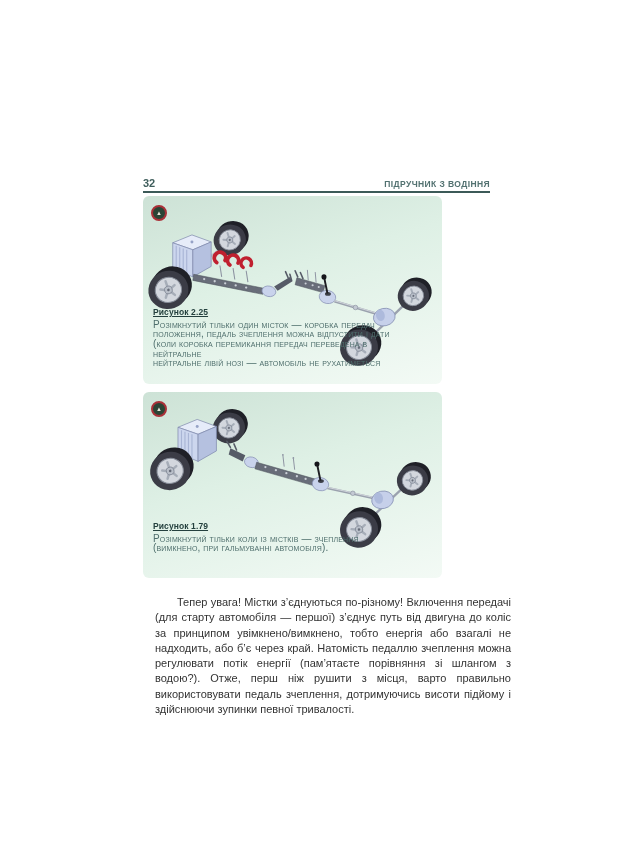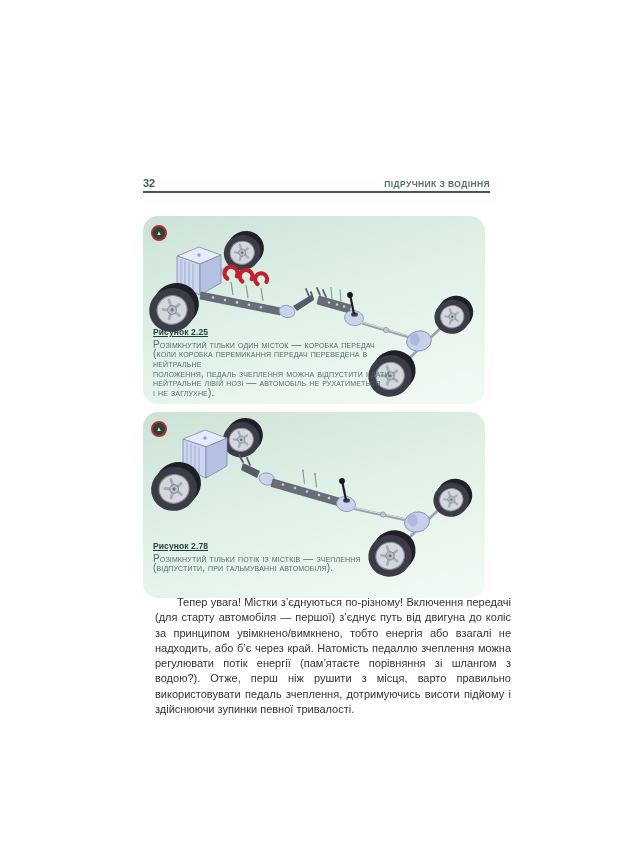--- a/index.html
+++ b/index.html
@@ -5,22 +5,22 @@
   html,body{margin:0;padding:0;background:#ffffff;}
   .page{position:relative;width:621px;height:864px;background:#ffffff;overflow:hidden;
         font-family:"Liberation Sans",sans-serif;}
   
   .hdr{position:absolute;left:143px;top:173px;width:347px;height:16px;
        border-bottom:2.5px solid #3c5a58;display:flex;justify-content:space-between;
        align-items:flex-end;padding-bottom:2px;box-sizing:content-box;}
   .hdr .pnum{font-size:11px;font-weight:700;color:#3f5e5c;}
   .hdr .htitle{font-size:8.5px;font-weight:700;color:#527170;letter-spacing:0.4px;margin-top:17px;}
   
-  .panel{position:absolute;left:143px;width:342px;border-radius:15px;
-         background:linear-gradient(163deg,#cde2d6 0%,#def0e5 42%,#f3faf5 100%);margin-top:20px;}
+  .panel{position:absolute;left:143px;width:299px;border-radius:6px;
+         background:linear-gradient(163deg,#cde2d6 0%,#def0e5 42%,#f3faf5 100%);}
   .panel.p1{top:196px;height:188px;}
   .panel.p2{top:392px;height:186px;}
   .fig-svg{position:absolute;left:0;top:0;width:100%;height:100%;}
   .logo{position:absolute;left:8px;top:9px;width:16px;height:16px;border-radius:50%;
         background:#2a4435;border:2.5px solid #a93038;box-sizing:border-box;z-index:3;
         display:flex;align-items:center;justify-content:center;}
   .logo span{color:#e9e5d9;font-size:6px;line-height:1;transform:translateY(-0.5px);}
   .caption{position:absolute;left:10px;z-index:2;width:240px;}
   .p1 .caption{top:111px;}
   .p2 .caption{top:129px;}
@@ -128,24 +128,23 @@
         <ellipse cx="271.5" cy="123" rx="5" ry="6.5" fill="#adbadc" transform="rotate(-12 271.5 123)"></ellipse>
       </g>
       <use href="#w1" transform="translate(310,100) rotate(-18) scale(0.92)"></use>
       <use href="#w1" transform="translate(248,159) rotate(-18) scale(1.12)"></use>
       <use href="#w1" transform="translate(30,93) rotate(-18) scale(1.18)"></use>
     </svg>
 
     <div class="caption">
       <div class="fig-label">Рисунок 2.25</div>
       <div class="cap-line">Розімкнутий тільки один місток — коробка передач</div>
+      <div class="cap-line">положення, педаль зчеплення можна відпустити і дати</div>
       <div class="cap-line">(коли коробка перемикання передач переведена в нейтральне</div>
-      <div class="cap-line">положення, педаль зчеплення можна відпустити і дати</div>
       <div class="cap-line">нейтральне лівій нозі — автомобіль не рухатиметься</div>
-      <div class="cap-line">і не заглухне).</div>
     </div>
   </div>
 
   <div class="panel p2">
     <div class="logo">
         <span>▲</span>
       </div>
 
     <svg class="fig-svg" viewBox="0 0 342 186">
       <defs>
@@ -208,21 +207,21 @@
       <g>
         <ellipse cx="274" cy="110" rx="12.5" ry="10" fill="#c6d0ea" stroke="#8791b4" stroke-width="0.9" transform="rotate(-12 274 110)"></ellipse>
         <ellipse cx="269.5" cy="108" rx="5" ry="6.5" fill="#adbadc" transform="rotate(-12 269.5 108)"></ellipse>
       </g>
       <use href="#w2" transform="translate(309,87) rotate(-18) scale(0.92)"></use>
       <use href="#w2" transform="translate(248,143) rotate(-18) scale(1.12)"></use>
       <use href="#w2" transform="translate(32,76) rotate(-18) scale(1.18)"></use>
     </svg>
 
     <div class="caption">
-      <div class="fig-label">Рисунок 2.78</div>
-      <div class="cap-line">Розімкнутий тільки потік із містків — зчеплення</div>
-      <div class="cap-line">(відпустити, при гальмуванні автомобіля).</div>
+      <div class="fig-label">Рисунок 1.79</div>
+      <div class="cap-line">Розімкнутий тільки коли із містків — зчеплення</div>
+      <div class="cap-line">(вимкнено, при гальмуванні автомобіля).</div>
     </div>
   </div>
 
   <p class="body-text">Тепер увага! Містки з’єднуються по-різному! Включення передачі (для старту автомобіля — першої) з’єднує путь від двигуна до коліс за принципом увімкнено/вимкнено, тобто енергія або взагалі не надходить, або б’є через край. Натомість педаллю зчеплення можна регулювати потік енергії (пам’ятаєте порівняння зі шлангом з водою?). Отже, перш ніж рушити з місця, варто правильно використовувати педаль зчеплення, дотримуючись висоти підйому і здійснюючи зупинки певної тривалості.</p>
 
 </div>
 
 </body></html>

